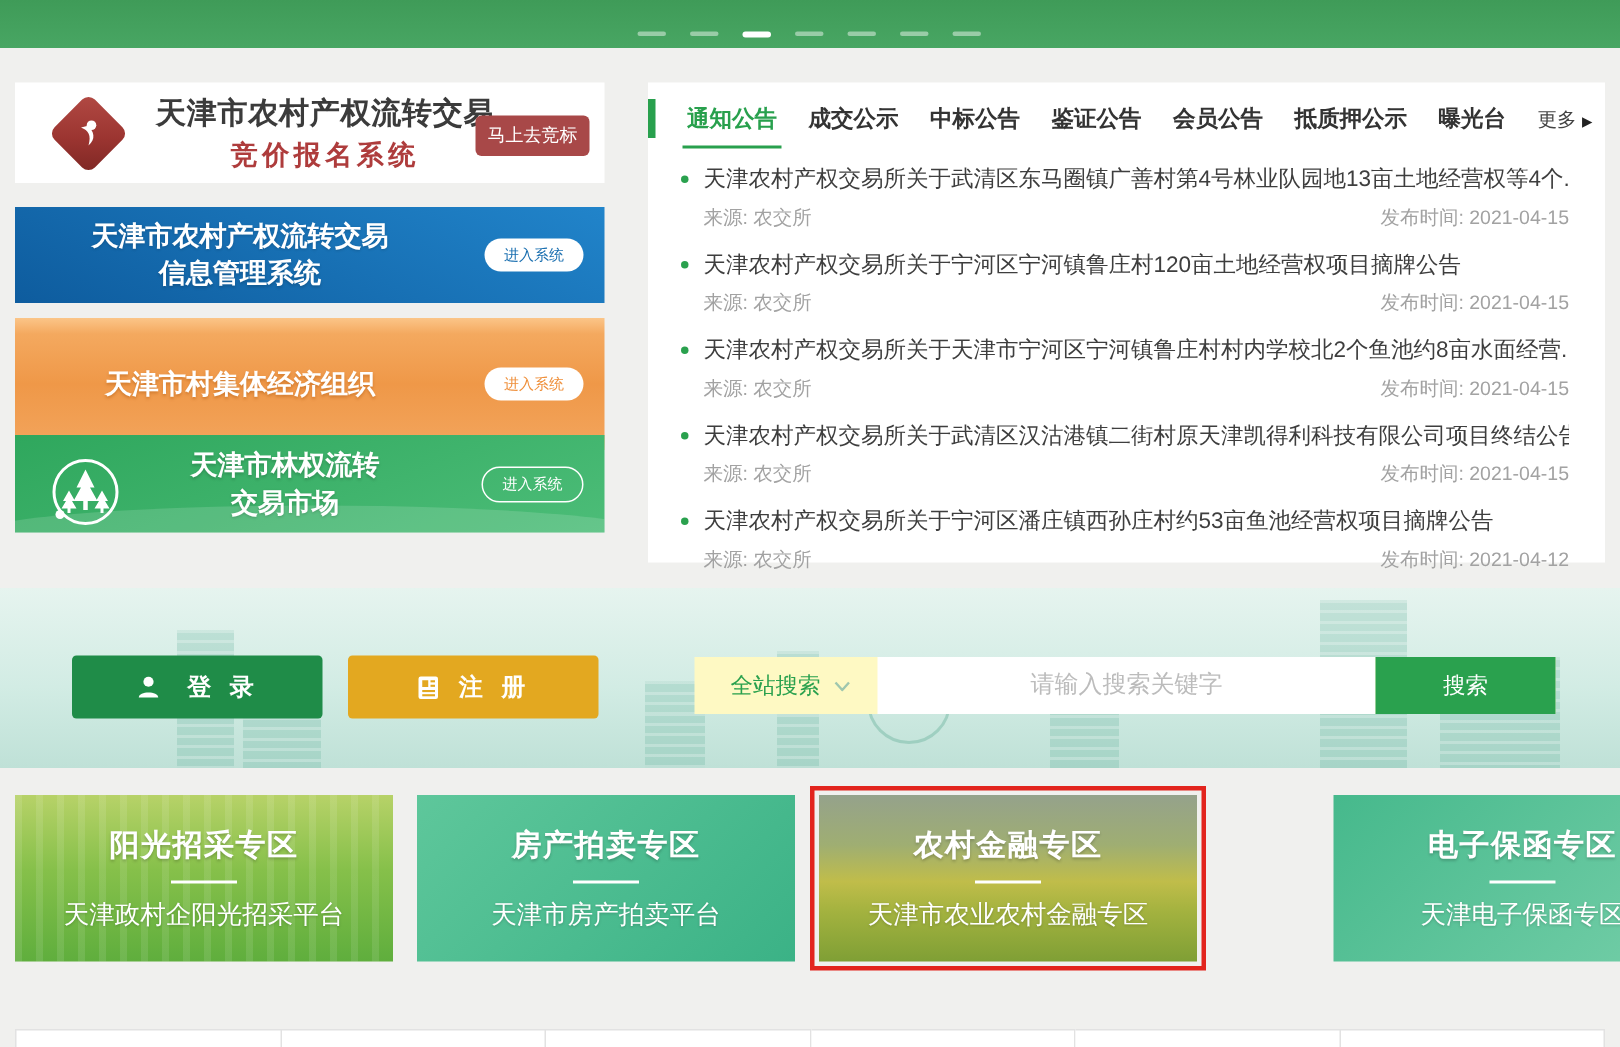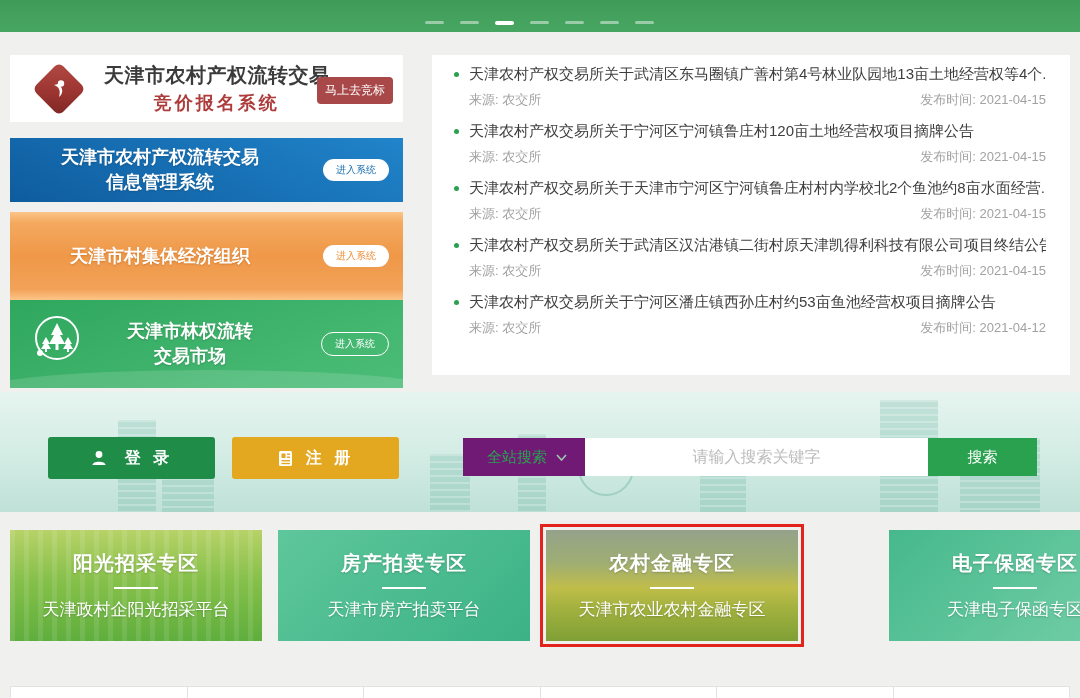--- a/index.html
+++ b/index.html
@@ -37,21 +37,21 @@
   .sys-lines { width:300px; text-align:center; position:relative; z-index:2; }
   .sys-line { font-size:18px; font-weight:bold; line-height:25px; text-shadow:0 1px 2px rgba(0,0,0,.18); }
   .enter-btn { position:absolute; right:14px; top:50%; transform:translateY(-50%);
     font-size:10px; padding:4px 13px; border-radius:14px; cursor:pointer; z-index:3; }
   .banner-blue { top:138px; height:64px; background:linear-gradient(25deg,#0e5c9e,#2184ca); }
   .banner-blue .enter-btn { background:#fff; border:none; color:#1a6fb0; }
   .banner-orange { top:212px; height:88px;
     background:linear-gradient(180deg,#fbc588 0%,#f4a95f 12%,#ef9848 50%,#f2a258 88%,#fbc588 100%); }
   .banner-orange .sys-line { text-shadow:0 1px 2px rgba(170,85,10,.45); }
   .banner-orange .enter-btn { background:#fff; border:none; color:#ef8f3a; }
-  .banner-green { top:300px; height:88px; background:linear-gradient(160deg,#2fa75d,#4cbd78); }
+  .banner-green { top:290px; height:65px; background:linear-gradient(160deg,#2fa75d,#4cbd78); }
   .banner-green::after { content:""; position:absolute; left:-30px; bottom:-22px; width:460px; height:40px;
     background:rgba(255,255,255,.14); border-radius:50%; }
   .banner-green .enter-btn { background:transparent; border:1px solid #fff; color:#fff; }
   .forest-icon { position:absolute; left:22px; top:13px; }
 
   
   .news-panel { position:absolute; left:432px; top:55px; width:638px; height:320px; background:#fff; }
   .tabs-row { position:relative; display:flex; align-items:center; gap:21px;
     padding:15px 10px 11px 26px; }
   .tabs-row::before { content:""; position:absolute; left:0; top:11px; width:5px; height:26px; background:#28a04d; }
@@ -75,27 +75,27 @@
     background-image:repeating-linear-gradient(180deg, rgba(255,255,255,.25) 0 2px, transparent 2px 7px); }
   .wheel { position:absolute; left:578px; top:48px; width:56px; height:56px; border-radius:50%;
     border:2px solid rgba(120,185,165,.5); }
   .btn-login, .btn-register { position:absolute; top:437px; width:167px; height:42px; border:none;
     border-radius:3px; color:#fff; font-size:16px; font-weight:bold; letter-spacing:4px;
     display:flex; align-items:center; justify-content:center; gap:12px; cursor:pointer;
     font-family:"Liberation Sans", sans-serif; }
   .btn-login { left:48px; background:#1f8c48;gap:17px; }
   .btn-register { left:232px; background:#e3a820; }
   .search-wrap { position:absolute; left:463px; top:438px; width:574px; height:38px;
-    background:#701a75; display:flex; align-items:center; }
+    background:#fef9c3; display:flex; align-items:center; }
   .scope { display:flex; align-items:center; gap:9px; padding:0 18px 0 24px;
     color:#2aa14e; font-size:15px; cursor:pointer; white-space:nowrap; }
   .search-input { flex:1; height:100%; border:none; outline:none; font-size:16px;
     color:#444; text-align:center; font-family:"Liberation Sans", sans-serif; }
   .search-input::placeholder { color:#bcbcbc; }
-  .search-btn { width:109px; height:38px; background:#2aa14e; color:#fff; font-size:15px;
+  .search-btn { width:120px; height:38px; background:#2aa14e; color:#fff; font-size:15px;
     border:none; cursor:pointer; font-family:"Liberation Sans", sans-serif; }
 
   
   .zone-card { position:absolute; top:530px; width:252px; height:111px; color:#fff;
     display:flex; flex-direction:column; align-items:center; justify-content:center;
     text-align:center; cursor:pointer; }
   .z-title { font-size:20px; font-weight:bold; letter-spacing:1px; text-shadow:0 1px 2px rgba(0,0,0,.2); }
   .z-div { width:44px; height:2px; background:#fff; margin:10px auto 9px; }
   .z-sub { font-size:17px; text-shadow:0 1px 2px rgba(0,0,0,.2); }
   .hatch { background-image:repeating-linear-gradient(45deg, rgba(255,255,255,.07) 0 2px, transparent 2px 7px); }
@@ -169,20 +169,30 @@
     </svg>
   </div>
   <div class="sys-lines" style="margin-left:70px; width:220px;">
     <div class="sys-line">天津市林权流转</div>
     <div class="sys-line">交易市场</div>
   </div>
   <button class="enter-btn">进入系统</button>
 </div>
 
 <div class="news-panel">
+  <div class="tabs-row">
+    <span class="tab active">通知公告</span>
+    <span class="tab">成交公示</span>
+    <span class="tab">中标公告</span>
+    <span class="tab">鉴证公告</span>
+    <span class="tab">会员公告</span>
+    <span class="tab">抵质押公示</span>
+    <span class="tab">曝光台</span>
+    <span class="more-btn"><span>更多</span> <span class="arr">▶</span></span>
+  </div>
   <div class="news-list">
     <div class="news-item">
       <div class="ni-title">
           <span class="bullet"></span>
           <span>天津农村产权交易所关于武清区东马圈镇广善村第4号林业队园地13亩土地经营权等4个...</span>
         </div>
       <div class="ni-meta">
           <span>来源: 农交所</span>
           <span>发布时间: 2021-04-15</span>
         </div>

